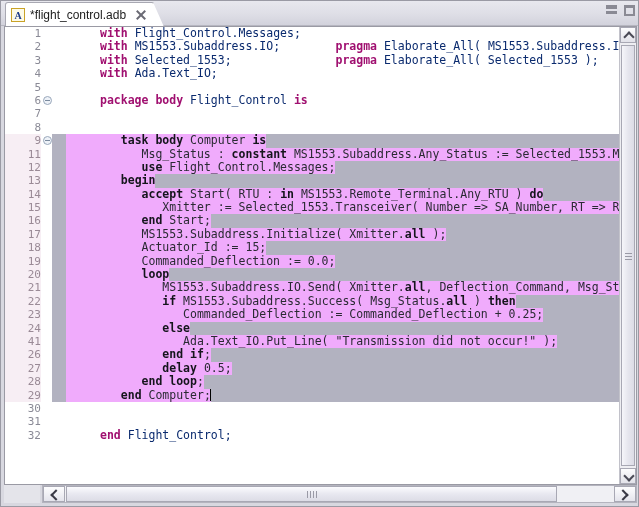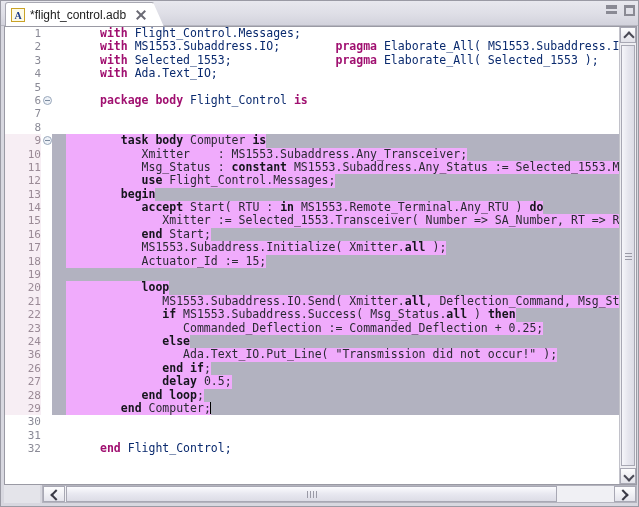--- a/index.html
+++ b/index.html
@@ -357,36 +357,35 @@
     <div class="code-area" id="code-area">
         <div class="line"><span class="ln">1</span><span class="code"><span class="kw">with</span> <span class="id">Flight_Control</span><span class="pun">.</span><span class="id">Messages</span><span class="pun">;</span></span></div>
         <div class="line"><span class="ln">2</span><span class="code"><span class="kw">with</span> <span class="id">MS1553</span><span class="pun">.</span><span class="id">Subaddress</span><span class="pun">.</span><span class="id">IO</span><span class="pun">;</span>        <span class="kw">pragma</span> <span class="id">Elaborate_All</span><span class="pun">(</span> <span class="id">MS1553</span><span class="pun">.</span><span class="id">Subaddress</span><span class="pun">.</span><span class="id">IO</span> <span class="pun">);</span></span></div>
         <div class="line"><span class="ln">3</span><span class="code"><span class="kw">with</span> <span class="id">Selected_1553</span><span class="pun">;</span>               <span class="kw">pragma</span> <span class="id">Elaborate_All</span><span class="pun">(</span> <span class="id">Selected_1553</span> <span class="pun">);</span></span></div>
         <div class="line"><span class="ln">4</span><span class="code"><span class="kw">with</span> <span class="id">Ada</span><span class="pun">.</span><span class="id">Text_IO</span><span class="pun">;</span></span></div>
         <div class="line"><span class="ln">5</span><span class="code"></span></div>
         <div class="line"><span class="ln">6</span><span class="fold"></span><span class="code"><span class="kw">package</span> <span class="kw">body</span> <span class="id">Flight_Control</span> <span class="kw">is</span></span></div>
         <div class="line"><span class="ln">7</span><span class="code"></span></div>
         <div class="line"><span class="ln">8</span><span class="code"></span></div>
         <div class="line sel"><span class="hl"></span><span class="ln">9</span><span class="fold"></span><span class="code seltxt">   <span class="kw">task</span> <span class="kw">body</span> <span class="id">Computer</span> <span class="kw">is</span></span></div>
-        <div class="line sel"><span class="hl"></span><span class="ln">10</span><span class="code seltxt">      <span class="id">Xmitter</span>    <span class="pun">:</span> <span class="id">MS1553</span><span class="pun">.</span><span class="id">Subaddress</span><span class="pun">.</span><span class="id">Any_Transceiver</span><span class="pun">;</span></span></div>
         <div class="line sel"><span class="hl"></span><span class="ln">11</span><span class="code seltxt">      <span class="id">Msg_Status</span> <span class="pun">:</span> <span class="kw">constant</span> <span class="id">MS1553</span><span class="pun">.</span><span class="id">Subaddress</span><span class="pun">.</span><span class="id">Any_Status</span> <span class="pun">:=</span> <span class="id">Selected_1553</span><span class="pun">.</span><span class="id">Message</span></span></div>
         <div class="line sel"><span class="hl"></span><span class="ln">12</span><span class="code seltxt">      <span class="kw">use</span> <span class="id">Flight_Control</span><span class="pun">.</span><span class="id">Messages</span><span class="pun">;</span></span></div>
         <div class="line sel"><span class="hl"></span><span class="ln">13</span><span class="code seltxt">   <span class="kw">begin</span></span></div>
         <div class="line sel"><span class="hl"></span><span class="ln">14</span><span class="code seltxt">      <span class="kw">accept</span> <span class="id">Start</span><span class="pun">(</span> <span class="id">RTU</span> <span class="pun">:</span> <span class="kw">in</span> <span class="id">MS1553</span><span class="pun">.</span><span class="id">Remote_Terminal</span><span class="pun">.</span><span class="id">Any_RTU</span> <span class="pun">)</span> <span class="kw">do</span></span></div>
         <div class="line sel"><span class="hl"></span><span class="ln">15</span><span class="code seltxt">         <span class="id">Xmitter</span> <span class="pun">:=</span> <span class="id">Selected_1553</span><span class="pun">.</span><span class="id">Transceiver</span><span class="pun">(</span> <span class="id">Number</span> <span class="pun">=&gt;</span> <span class="id">SA_Number</span><span class="pun">,</span> <span class="id">RT</span> <span class="pun">=&gt;</span> <span class="id">RTU</span> <span class="pun">);</span></span></div>
         <div class="line sel"><span class="hl"></span><span class="ln">16</span><span class="code seltxt">      <span class="kw">end</span> <span class="id">Start</span><span class="pun">;</span></span></div>
         <div class="line sel"><span class="hl"></span><span class="ln">17</span><span class="code seltxt">      <span class="id">MS1553</span><span class="pun">.</span><span class="id">Subaddress</span><span class="pun">.</span><span class="id">Initialize</span><span class="pun">(</span> <span class="id">Xmitter</span><span class="pun">.</span><span class="kw">all</span> <span class="pun">);</span></span></div>
         <div class="line sel"><span class="hl"></span><span class="ln">18</span><span class="code seltxt">      <span class="id">Actuator_Id</span> <span class="pun">:=</span> <span class="num">15</span><span class="pun">;</span></span></div>
-        <div class="line sel"><span class="hl"></span><span class="ln">19</span></div>
+        <div class="line sel"><span class="hl"></span><span class="ln">19</span><span class="code seltxt">      <span class="id">Commanded_Deflection</span> <span class="pun">:=</span> <span class="num">0.0</span><span class="pun">;</span></span></div>
         <div class="line sel"><span class="hl"></span><span class="ln">20</span><span class="code seltxt">      <span class="kw">loop</span></span></div>
         <div class="line sel"><span class="hl"></span><span class="ln">21</span><span class="code seltxt">         <span class="id">MS1553</span><span class="pun">.</span><span class="id">Subaddress</span><span class="pun">.</span><span class="id">IO</span><span class="pun">.</span><span class="id">Send</span><span class="pun">(</span> <span class="id">Xmitter</span><span class="pun">.</span><span class="kw">all</span><span class="pun">,</span> <span class="id">Deflection_Command</span><span class="pun">,</span> <span class="id">Msg_Status</span><span class="pun">.</span><span class="id">a</span></span></div>
         <div class="line sel"><span class="hl"></span><span class="ln">22</span><span class="code seltxt">         <span class="kw">if</span> <span class="id">MS1553</span><span class="pun">.</span><span class="id">Subaddress</span><span class="pun">.</span><span class="id">Success</span><span class="pun">(</span> <span class="id">Msg_Status</span><span class="pun">.</span><span class="kw">all</span> <span class="pun">)</span> <span class="kw">then</span></span></div>
         <div class="line sel"><span class="hl"></span><span class="ln">23</span><span class="code seltxt">            <span class="id">Commanded_Deflection</span> <span class="pun">:=</span> <span class="id">Commanded_Deflection</span> <span class="pun">+</span> <span class="num">0.25</span><span class="pun">;</span></span></div>
         <div class="line sel"><span class="hl"></span><span class="ln">24</span><span class="code seltxt">         <span class="kw">else</span></span></div>
-        <div class="line sel"><span class="hl"></span><span class="ln">36</span><span class="code seltxt">            <span class="id">Ada</span><span class="pun">.</span><span class="id">Text_IO</span><span class="pun">.</span><span class="id">Put_Line</span><span class="pun">(</span> <span class="str">"Transmission did not occur!"</span> <span class="pun">);</span></span></div>
+        <div class="line sel"><span class="hl"></span><span class="ln">41</span><span class="code seltxt">            <span class="id">Ada</span><span class="pun">.</span><span class="id">Text_IO</span><span class="pun">.</span><span class="id">Put_Line</span><span class="pun">(</span> <span class="str">"Transmission did not occur!"</span> <span class="pun">);</span></span></div>
         <div class="line sel"><span class="hl"></span><span class="ln">26</span><span class="code seltxt">         <span class="kw">end</span> <span class="kw">if</span><span class="pun">;</span></span></div>
         <div class="line sel"><span class="hl"></span><span class="ln">27</span><span class="code seltxt">         <span class="kw">delay</span> <span class="num">0.5</span><span class="pun">;</span></span></div>
         <div class="line sel"><span class="hl"></span><span class="ln">28</span><span class="code seltxt">      <span class="kw">end</span> <span class="kw">loop</span><span class="pun">;</span></span></div>
         <div class="line sel"><span class="hl"></span><span class="ln">29</span><span class="code seltxt">   <span class="kw">end</span> <span class="id">Computer</span><span class="pun">;</span><span class="caret"></span></span></div>
         <div class="line"><span class="ln">30</span><span class="code"></span></div>
         <div class="line"><span class="ln">31</span><span class="code"></span></div>
         <div class="line"><span class="ln">32</span><span class="code"><span class="kw">end</span> <span class="id">Flight_Control</span><span class="pun">;</span></span></div>
       </div>
 
     <div class="vscroll">

